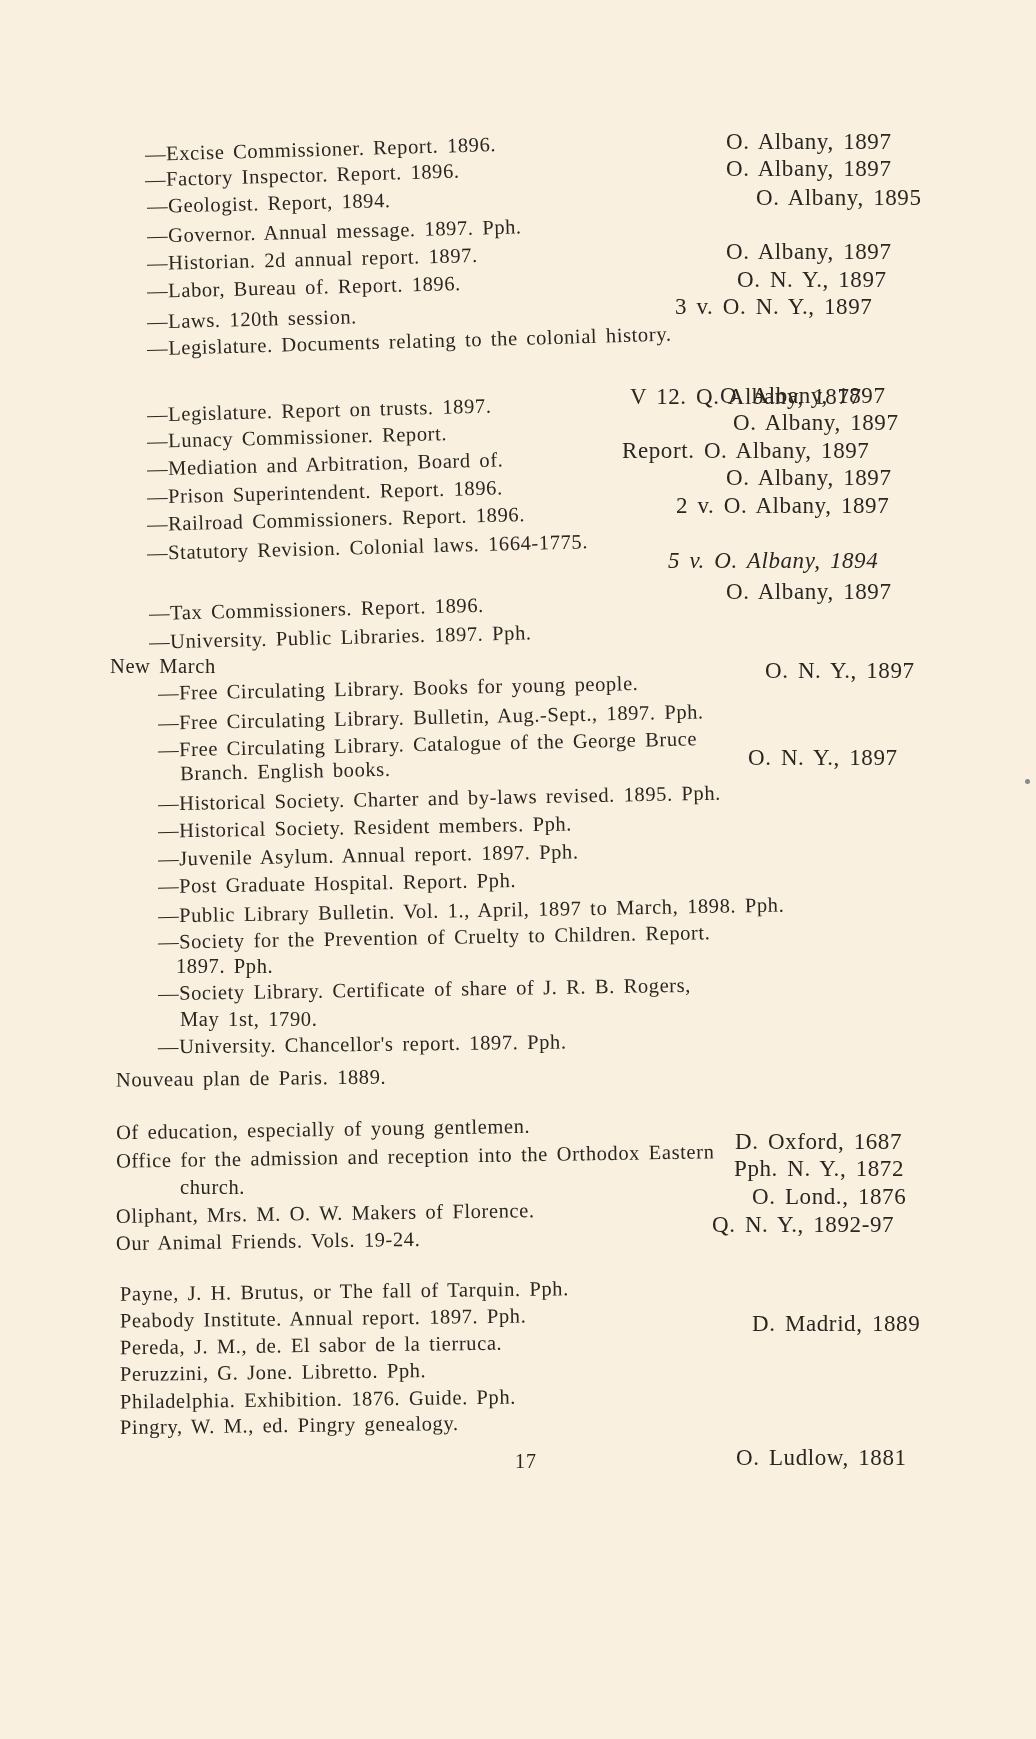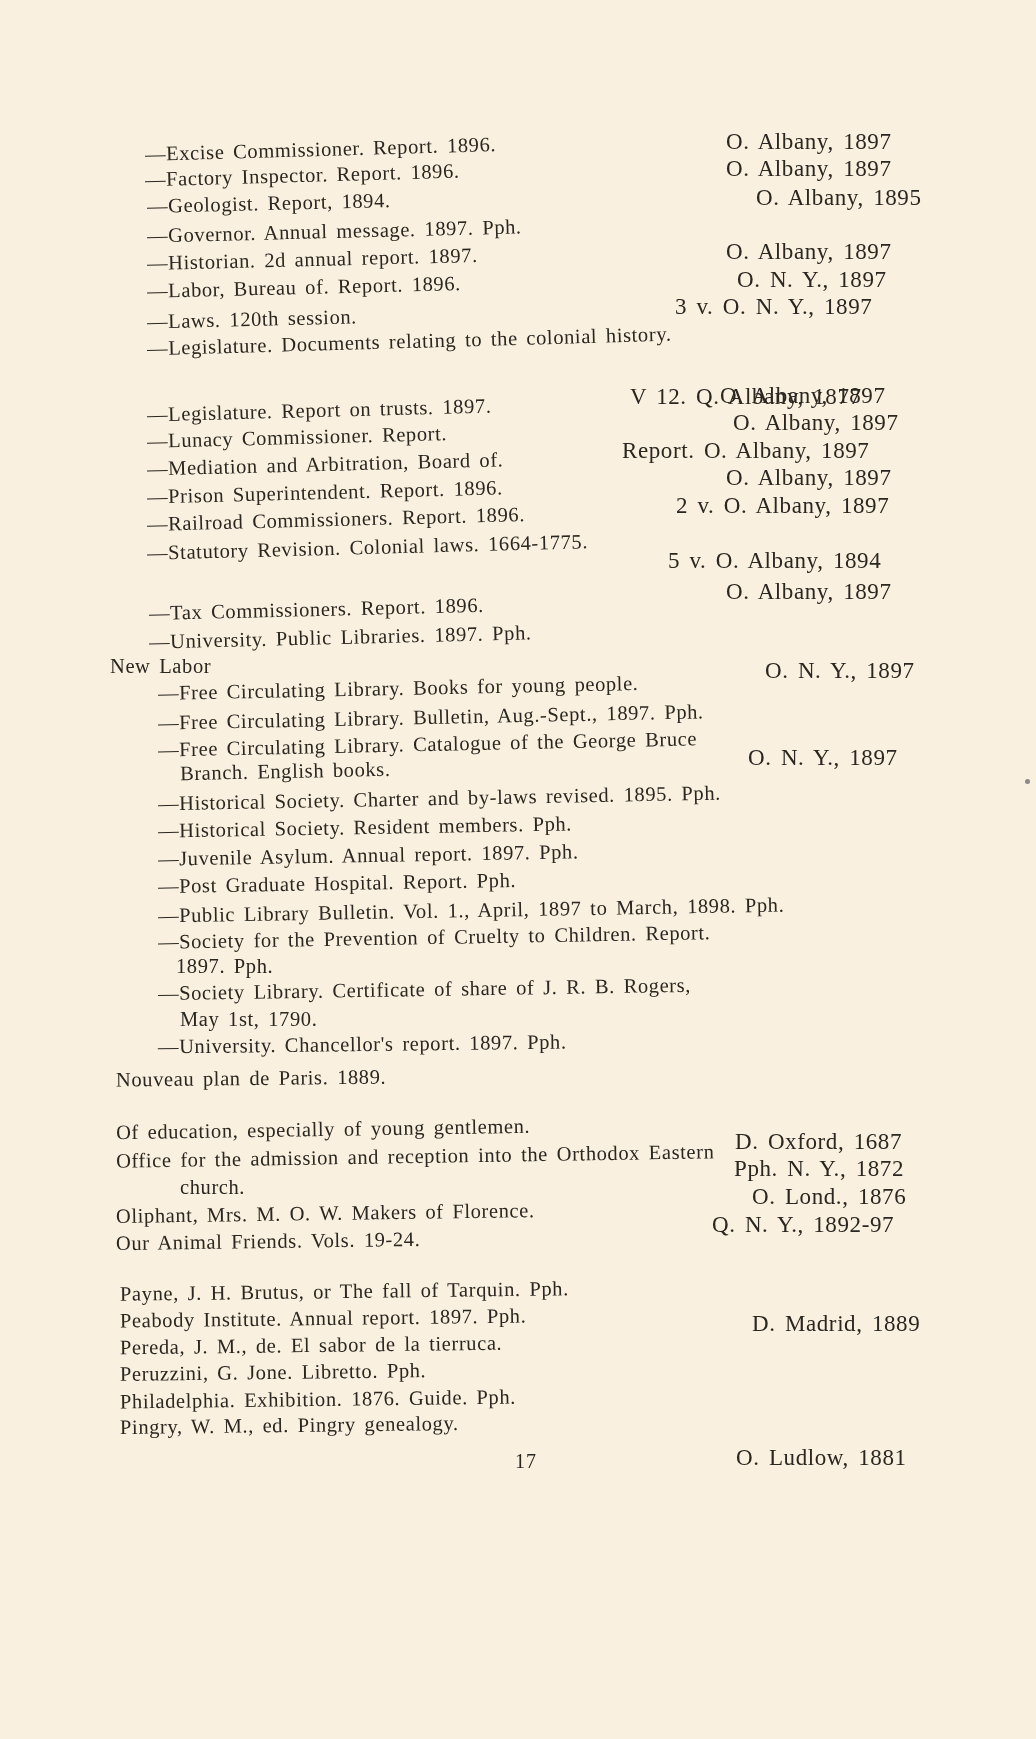--- a/index.html
+++ b/index.html
@@ -41,21 +41,21 @@
   <div class="line" style="left:147px;top:398px;transform:rotate(-1.5deg)">—Legislature.  Report on trusts. 1897.</div>
   <div class="line" style="left:147px;top:425px;transform:rotate(-1.5deg)">—Lunacy Commissioner.  Report.</div>
   <div class="line" style="left:147px;top:452px;transform:rotate(-1.5deg)">—Mediation and Arbitration, Board of.</div>
   <div class="line" style="left:147px;top:480px;transform:rotate(-1.5deg)">—Prison Superintendent.  Report. 1896.</div>
   <div class="line" style="left:147px;top:507px;transform:rotate(-1.5deg)">—Railroad Commissioners.  Report. 1896.</div>
   <div class="line" style="left:147px;top:535px;transform:rotate(-1.5deg)">—Statutory Revision.  Colonial laws. 1664-1775.</div>
 
   <div class="line" style="left:149px;top:597px;transform:rotate(-1.4deg)">—Tax Commissioners.  Report. 1896.</div>
   <div class="line" style="left:149px;top:625px;transform:rotate(-1.4deg)">—University.  Public Libraries.  1897.  Pph.</div>
 
-  <div class="line" style="left:110px;top:654px;">New Labor</div>
+  <div class="line" style="left:110px;top:654px;">New March</div>
   <div class="line" style="left:158px;top:676px;transform:rotate(-1.2deg)">—Free Circulating Library. Books for young people.</div>
   <div class="line" style="left:158px;top:705px;transform:rotate(-1.2deg)">—Free Circulating Library.  Bulletin, Aug.-Sept., 1897.  Pph.</div>
   <div class="line" style="left:158px;top:732px;transform:rotate(-1.2deg)">—Free Circulating Library.  Catalogue of the George Bruce</div>
   <div class="line" style="left:180px;top:759px;transform:rotate(-1.2deg)">Branch.  English books.</div>
   <div class="line" style="left:158px;top:786px;transform:rotate(-1.1deg)">—Historical Society.  Charter and by-laws revised.  1895.  Pph.</div>
   <div class="line" style="left:158px;top:815px;transform:rotate(-1deg)">—Historical Society.  Resident members.  Pph.</div>
   <div class="line" style="left:158px;top:843px;transform:rotate(-1deg)">—Juvenile Asylum.  Annual report. 1897.  Pph.</div>
   <div class="line" style="left:158px;top:871px;transform:rotate(-1deg)">—Post Graduate Hospital.  Report.  Pph.</div>
   <div class="line" style="left:158px;top:898px;transform:rotate(-1deg)">—Public Library Bulletin.  Vol. 1., April, 1897 to March, 1898.  Pph.</div>
   <div class="line" style="left:158px;top:925px;transform:rotate(-1deg)">—Society for the Prevention of Cruelty to Children.  Report.</div>
@@ -83,21 +83,21 @@
   <div class="r" style="left:756px;top:186px;">O.  Albany, 1895</div>
   <div class="r" style="left:726px;top:240px;">O.  Albany, 1897</div>
   <div class="r" style="left:737px;top:268px;">O.  N. Y., 1897</div>
   <div class="r" style="left:675px;top:295px;">3 v.  O.  N. Y., 1897</div>
   <div class="r" style="left:630px;top:357px;margin-top:28px;">V 12.  Q.  Albany, 1877</div>
   <div class="r" style="left:720px;top:384px;">O.  Albany, 1897</div>
   <div class="r" style="left:733px;top:411px;">O.  Albany, 1897</div>
   <div class="r" style="left:622px;top:439px;">Report.  O. Albany, 1897</div>
   <div class="r" style="left:726px;top:466px;">O.  Albany, 1897</div>
   <div class="r" style="left:636px;top:494px;margin-left:40px;">2 v.  O.  Albany, 1897</div>
-  <div class="r" style="left:668px;top:549px;">5 v.  O.  Albany, 1894</div>
+  <div class="r" style="left:668px;top:549px;font-style:italic;">5 v.  O.  Albany, 1894</div>
   <div class="r" style="left:726px;top:580px;">O.  Albany, 1897</div>
   <div class="r" style="left:765px;top:659px;">O. N. Y., 1897</div>
   <div class="r" style="left:748px;top:746px;">O.  N. Y., 1897</div>
   <div class="r" style="left:735px;top:1130px;">D.  Oxford, 1687</div>
   <div class="r" style="left:734px;top:1157px;">Pph.  N. Y., 1872</div>
   <div class="r" style="left:752px;top:1185px;">O.  Lond., 1876</div>
   <div class="r" style="left:712px;top:1213px;">Q.  N. Y., 1892-97</div>
   <div class="r" style="left:752px;top:1312px;">D. Madrid, 1889</div>
   <div class="r" style="left:736px;top:1401px;margin-top:45px;">O.  Ludlow, 1881</div>
 

